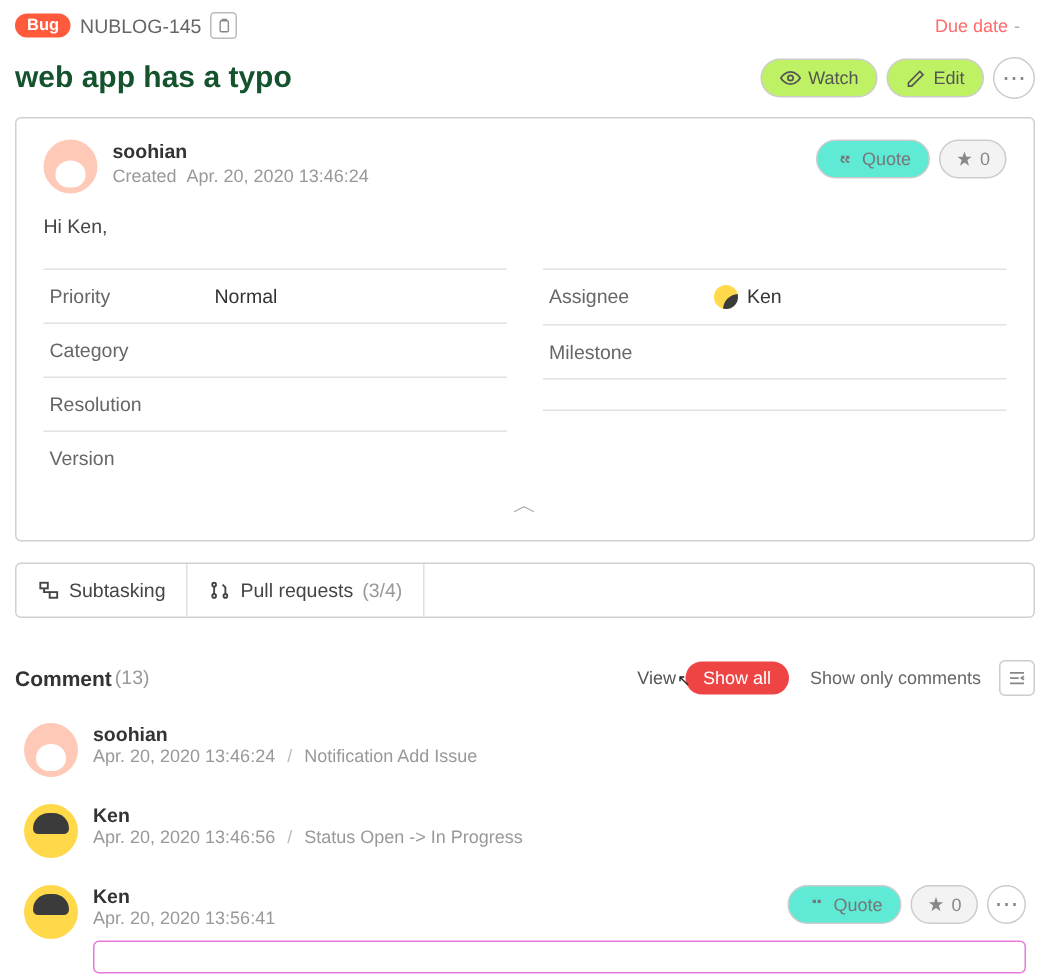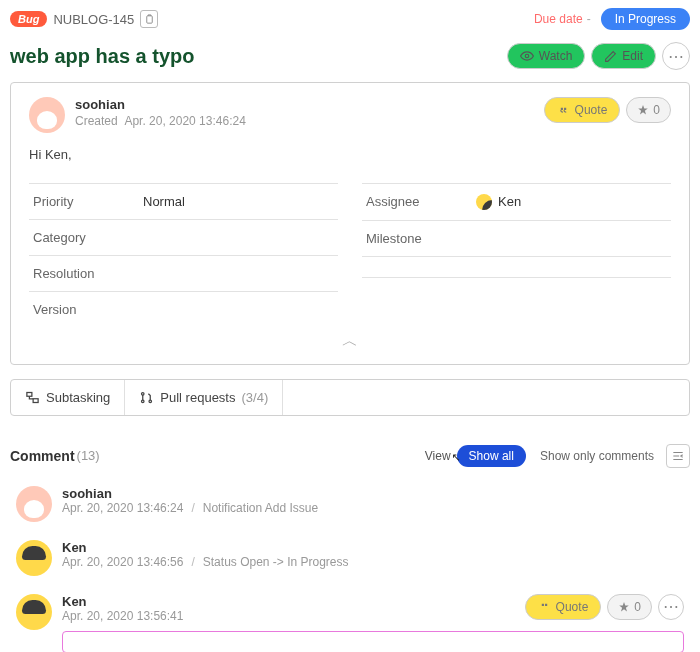--- a/index.html
+++ b/index.html
@@ -1,55 +1,55 @@
 <!DOCTYPE html>
 <html><head>
 <meta charset="utf-8">
 <style>
 * { box-sizing: border-box; margin: 0; padding: 0; }
 body { font-family: -apple-system, BlinkMacSystemFont, "Segoe UI", sans-serif; font-size: 13px; color: #333; background: #fff; width: 700px; }
 .header-row { display: flex; align-items: center; padding: 8px 10px; }
-.bug-badge { background: #ff5a3c; color: #fff; font-size: 11px; font-weight: 600; padding: 2px 8px; border-radius: 10px; margin-right: 6px; font-style: italic; }
+.bug-badge { background: #ff5a3c; color: #fff; font-size: 11px; font-weight: 600; padding: 2px 8px; border-radius: 10px; margin-right: 6px; }
 .issue-key { color: #666; font-size: 13px; margin-right: 6px; }
 .clip-icon { width: 18px; height: 18px; border: 1px solid #bbb; border-radius: 3px; display: inline-flex; align-items: center; justify-content: center; color: #888; cursor: pointer; }
 .spacer { flex: 1; }
 .due-date-label { color: #ff6b6b; font-size: 12px; margin-right: 4px; }
 .due-date-val { color: #aaa; font-size: 12px; margin-right: 10px; }
 .status-pill { background: #3b82f6; color: #fff; font-size: 12px; padding: 4px 14px; border-radius: 12px; cursor: pointer; }
 .title-row { display: flex; align-items: center; padding: 4px 10px 12px; }
 .issue-title { font-size: 20px; font-weight: 700; color: #14532d; flex: 1; }
-.action-btn { display: inline-flex; align-items: center; gap: 5px; border: 1px solid #ccc; background: #22c55e; color: #555; font-size: 12px; padding: 5px 12px; border-radius: 14px; margin-left: 6px; cursor: pointer; }
+.action-btn { display: inline-flex; align-items: center; gap: 5px; border: 1px solid #ccc; background: #bef264; color: #555; font-size: 12px; padding: 5px 12px; border-radius: 14px; margin-left: 6px; cursor: pointer; }
 .action-icon-btn { width: 28px; height: 28px; border: 1px solid #ccc; background: #fff; color: #888; border-radius: 50%; margin-left: 6px; display: inline-flex; align-items: center; justify-content: center; cursor: pointer; font-size: 16px; }
 .card { border: 1px solid #d0d0d0; border-radius: 4px; margin: 0 10px 14px; padding: 14px 18px 8px; position: relative; }
 .author-row { display: flex; align-items: flex-start; }
 .avatar { width: 36px; height: 36px; border-radius: 50%; margin-right: 10px; flex-shrink: 0; }
 .avatar-soo { background: #ffc9b8; position: relative; overflow: hidden; }
 .avatar-soo::after { content: ''; position: absolute; bottom: 4px; left: 8px; width: 20px; height: 18px; background: #fff; border-radius: 50% 50% 45% 45%; }
 .avatar-ken { background: #ffd94a; position: relative; overflow: hidden; }
 .avatar-ken::after { content: ''; position: absolute; top: 6px; left: 6px; width: 24px; height: 14px; background: #3b3b3b; border-radius: 12px 12px 4px 4px; }
 .author-name { font-weight: 700; font-size: 13px; }
 .author-meta { color: #999; font-size: 12px; margin-top: 2px; }
-.quote-btn { display: inline-flex; align-items: center; gap: 5px; border: 1px solid #ccc; background: #fde047; color: #777; font-size: 12px; padding: 5px 12px; border-radius: 14px; margin-left: 6px; cursor: pointer; }
+.quote-btn { display: inline-flex; align-items: center; gap: 5px; border: 1px solid #ccc; background: #5eead4; color: #777; font-size: 12px; padding: 5px 12px; border-radius: 14px; margin-left: 6px; cursor: pointer; }
 .star-btn { display: inline-flex; align-items: center; gap: 4px; border: 1px solid #ccc; background: #f3f3f3; color: #888; font-size: 12px; padding: 5px 10px; border-radius: 14px; margin-left: 6px; cursor: pointer; }
 .desc-body { margin: 12px 0 18px; font-size: 13px; line-height: 1.5; color: #444; }
 .prop-grid { display: flex; gap: 24px; }
 .prop-col { flex: 1; }
 .prop-row { display: flex; border-top: 1px solid #e2e2e2; padding: 10px 4px; font-size: 13px; }
 .prop-label { width: 110px; color: #666; }
 .prop-val { color: #333; display: flex; align-items: center; gap: 6px; }
 .collapse-chevron { text-align: center; color: #aaa; font-size: 16px; padding: 4px 0; cursor: pointer; }
 .tabs-row { border: 1px solid #d0d0d0; border-radius: 4px; margin: 0 10px 20px; display: flex; }
 .tab { display: flex; align-items: center; gap: 6px; padding: 10px 14px; font-size: 13px; color: #444; cursor: pointer; border-right: 1px solid #e0e0e0; }
 .tab-count { color: #999; }
 .comments-header { display: flex; align-items: center; padding: 8px 10px 10px; }
 .comments-title { font-weight: 700; font-size: 14px; }
 .comments-count { color: #999; font-weight: 400; margin-left: 2px; }
 .view-label { color: #555; font-size: 12px; margin-right: 6px; position: relative; }
 .cursor-arrow { position: absolute; right: -10px; top: 2px; font-size: 11px; color: #222; }
-.pill-active { background: #1d4ed8; color: #fff; font-size: 12px; padding: 4px 12px; border-radius: 12px; margin-right: 14px; cursor: pointer; }
+.pill-active { background: #ef4444; color: #fff; font-size: 12px; padding: 4px 12px; border-radius: 12px; margin-right: 14px; cursor: pointer; }
 .pill-inactive { color: #666; font-size: 12px; margin-right: 12px; cursor: pointer; }
 .view-toggle-icon { width: 24px; height: 24px; border: 1px solid #ccc; border-radius: 4px; display: inline-flex; align-items: center; justify-content: center; color: #888; cursor: pointer; }
 .comment-list { margin: 0 10px; }
 .comment-item { display: flex; align-items: flex-start; padding: 8px 6px 10px; }
 .comment-meta { color: #999; font-size: 12px; }
 .meta-sep { color: #bbb; margin: 0 8px; }
 .comment-block { flex: 1; }
 .comment-actions { display: flex; align-items: center; }
 .commit-box { border: 1px solid #e879dd; border-radius: 4px; margin: 8px 0 4px 0; padding: 10px 12px; font-size: 12px; color: #555; }
 .mini-avatar { width: 16px; height: 16px; border-radius: 50%; display: inline-block; vertical-align: middle; }
@@ -63,21 +63,20 @@
   <span class="issue-key">NUBLOG-145</span>
   <span class="clip-icon">
     <svg width="11" height="11" viewBox="0 0 24 24" fill="none" stroke="currentColor" stroke-width="2">
         <rect x="6" y="4" width="12" height="16" rx="2"></rect>
         <path d="M9 4V2h6v2"></path>
       </svg>
   </span>
   <span class="spacer"></span>
   <span class="due-date-label">Due date</span>
   <span class="due-date-val">-</span>
-  <span class="status-pill">In Progress</span>
 </div>
 
 <div class="title-row">
   <div class="issue-title">web app has a typo</div>
   <button class="action-btn">
     <svg width="14" height="14" viewBox="0 0 24 24" fill="none" stroke="currentColor" stroke-width="2">
         <path d="M1 12s4-7 11-7 11 7 11 7-4 7-11 7S1 12 1 12z"></path>
         <circle cx="12" cy="12" r="3"></circle>
       </svg>
     <span>Watch</span>

